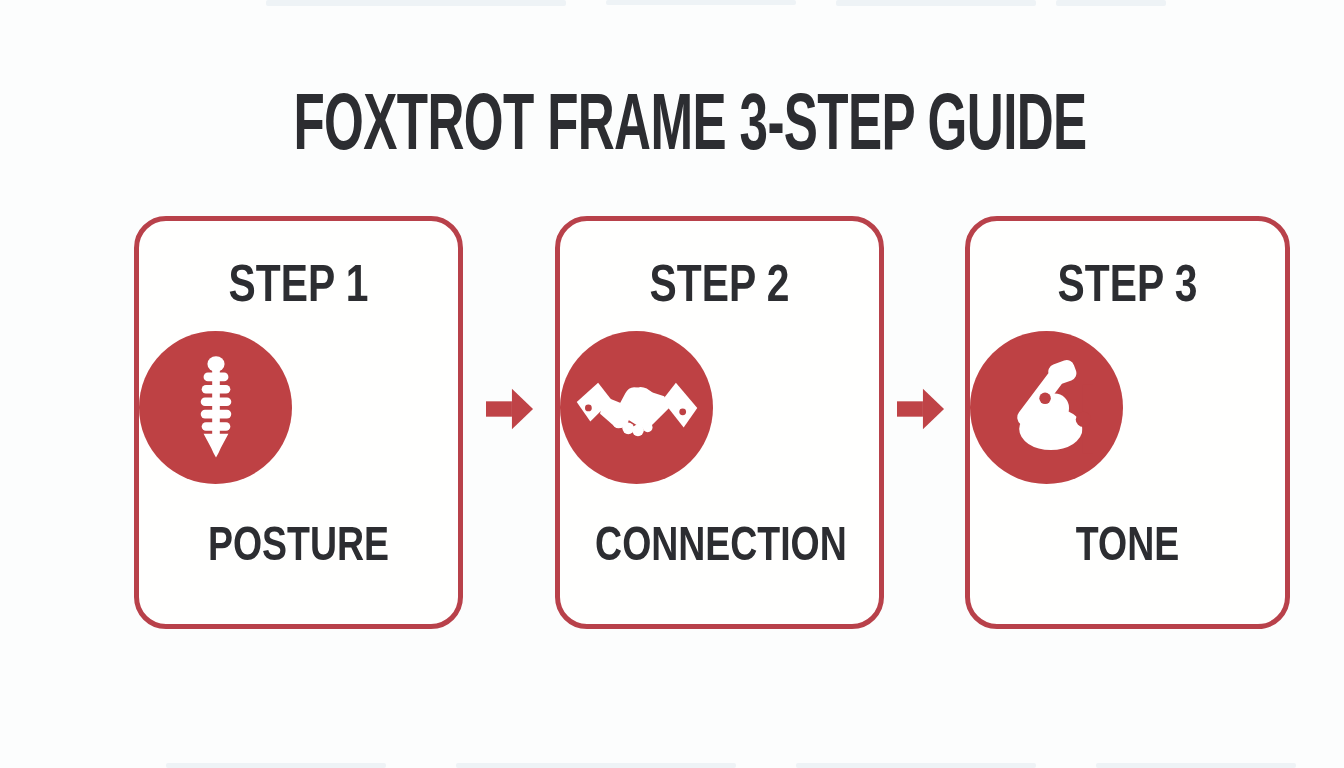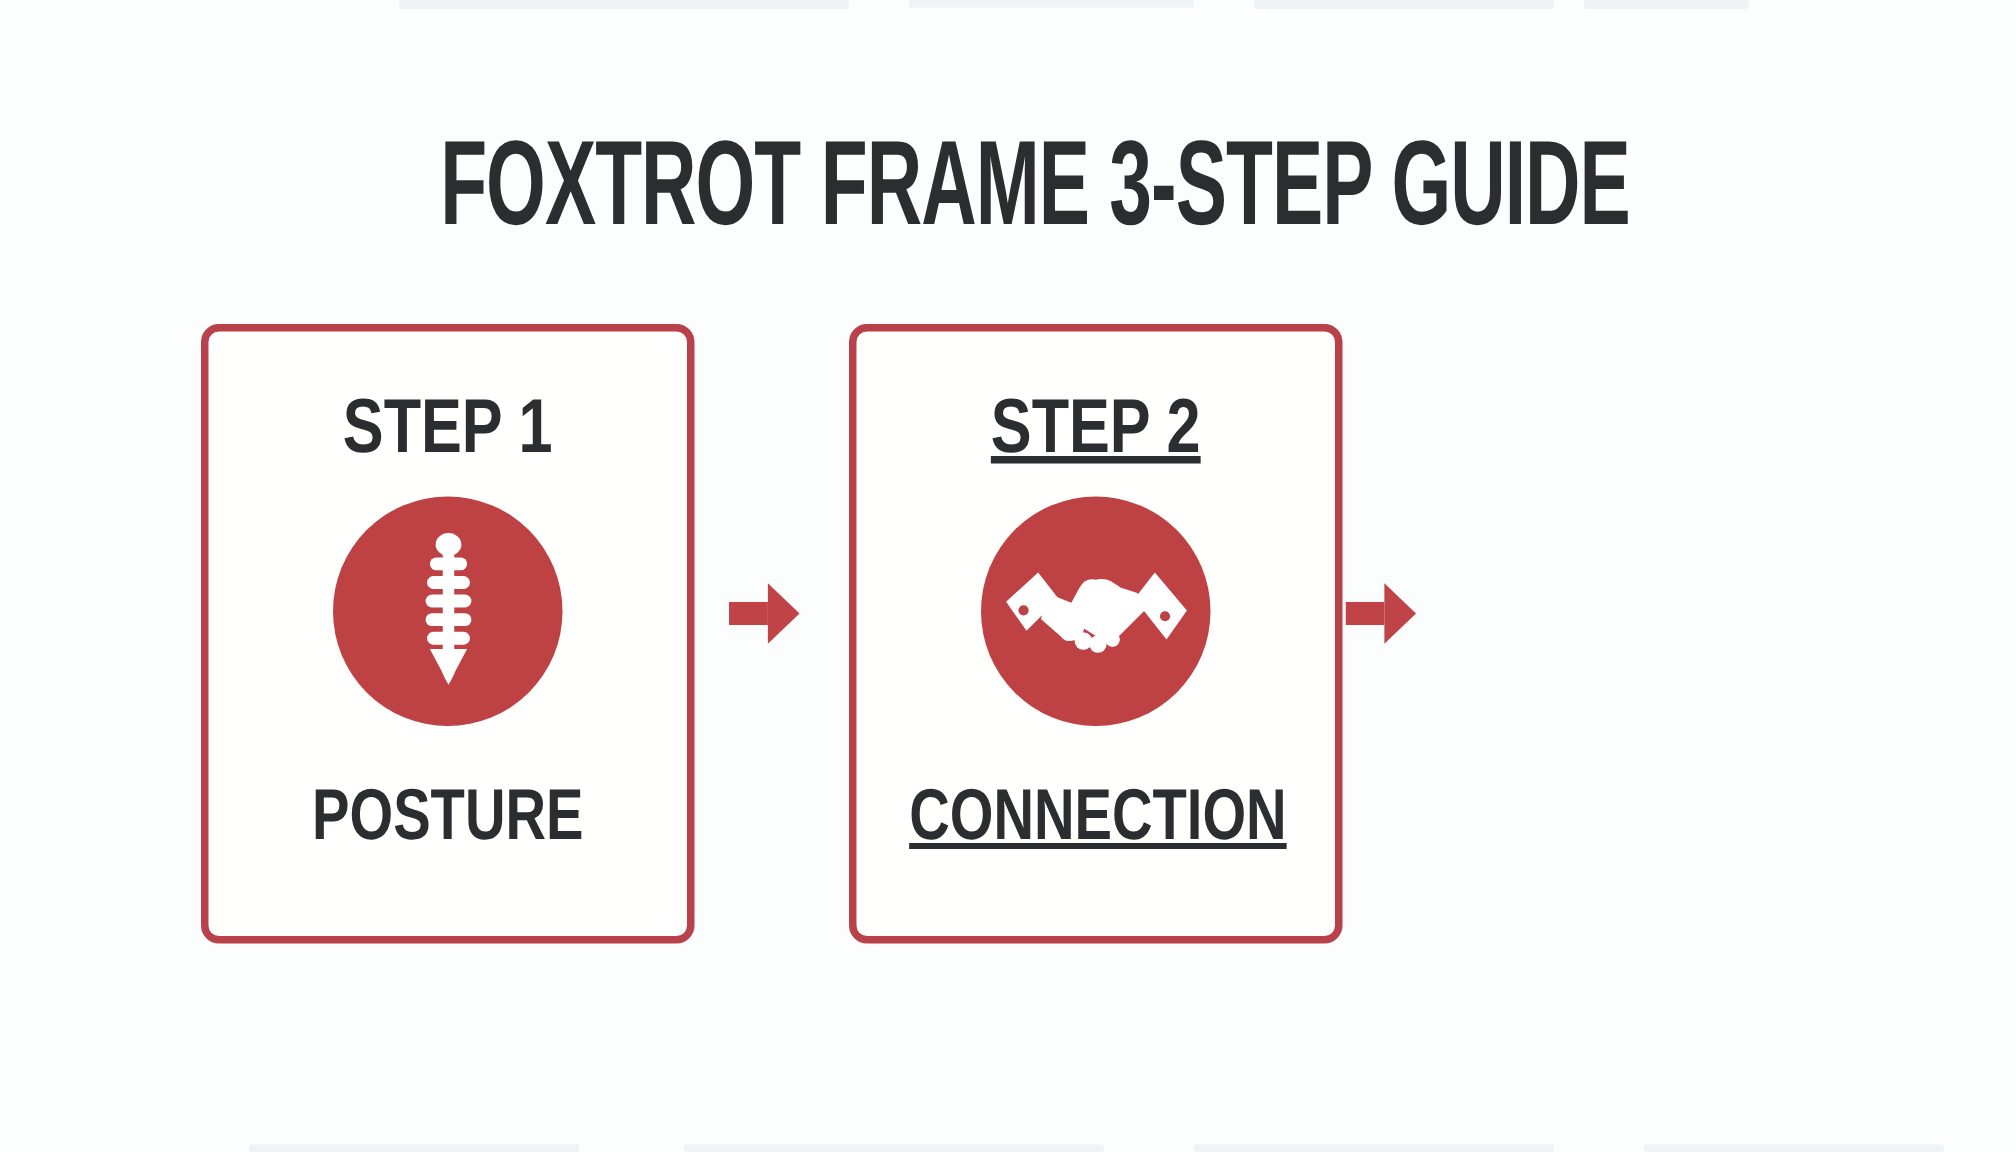--- a/index.html
+++ b/index.html
@@ -36,27 +36,26 @@
   }
 
   
   .card{
     position:absolute;
     top:216px;
     width:329px;
     height:413px;
     background:var(--card-bg);
     border:5px solid var(--border-red);
-    border-radius:12px;
+    border-radius:32px;
     display:flex;
     flex-direction:column;
-    align-items:center;
   }
   .card.c1{left:98px;}
-  .card.c2{left:530px;text-decoration:underline;}
+  .card.c2{left:519px;}
   .card.c3{left:929px;width:325px;}
 
   .step-title{
     margin-top:37px;
     font-size:51px;
     font-weight:700;
     line-height:1;
     color:var(--text-dark);
     width:100%;
     text-align:center;
@@ -171,14 +170,38 @@
     <div class="step-name">CONNECTION</div>
   </div>
 
   <div class="arrow a2">
     <svg width="48" height="44" viewBox="0 0 50 44" aria-hidden="true">
       <rect class="af" x="0" y="14" width="27" height="16"></rect>
       <polygon class="af" points="27,1 49,22 27,43"></polygon>
     </svg>
   </div>
 
+  <div class="card c3">
+    <div class="step-title">STEP 3</div>
+    <div class="icon-circle">
+      <span>
+        <svg width="92" height="96" viewBox="0 0 96 100" aria-hidden="true">
+
+          <g transform="rotate(-20 64 15)">
+            <rect class="wf" x="50" y="4" width="28" height="22" rx="8"></rect>
+          </g>
+
+          <line class="wl" x1="56" y1="22" x2="26" y2="62"></line>
+
+          <circle class="wf" cx="56" cy="52" r="15"></circle>
+
+          <ellipse class="wf" cx="52" cy="74" rx="33" ry="22"></ellipse>
+
+          <circle class="rf" cx="46" cy="42" r="6"></circle>
+          <rect class="rf" x="85" y="28" width="11" height="72"></rect>
+          <circle class="rf" cx="86" cy="64" r="8"></circle>
+        </svg>
+      </span>
+    </div>
+    <div class="step-name">TONE</div>
+  </div>
 
 </div>
 
 </body></html>

